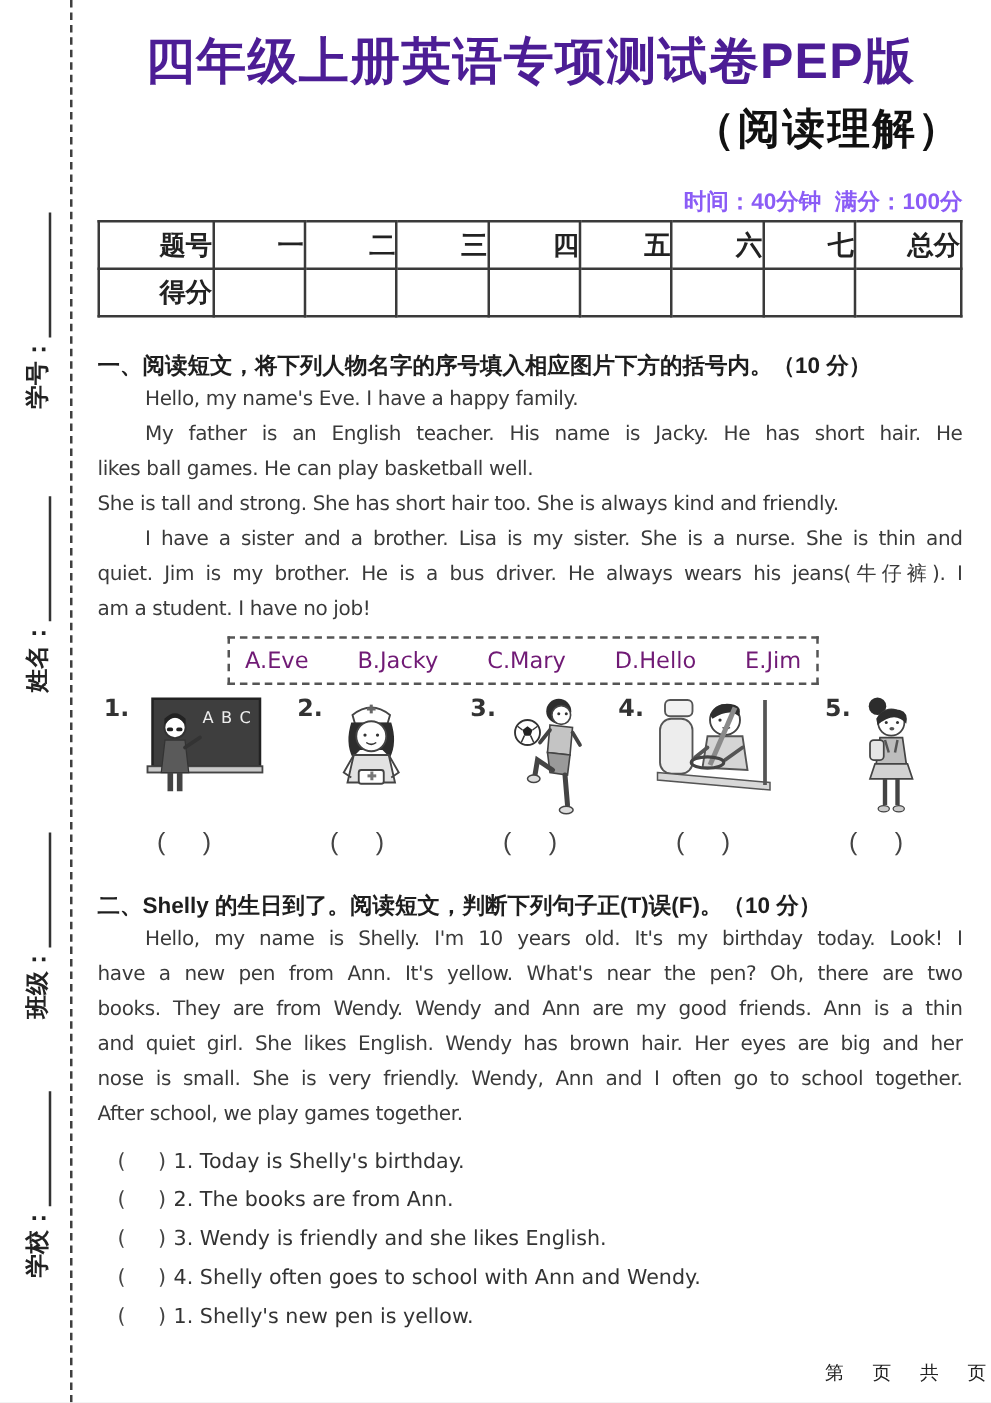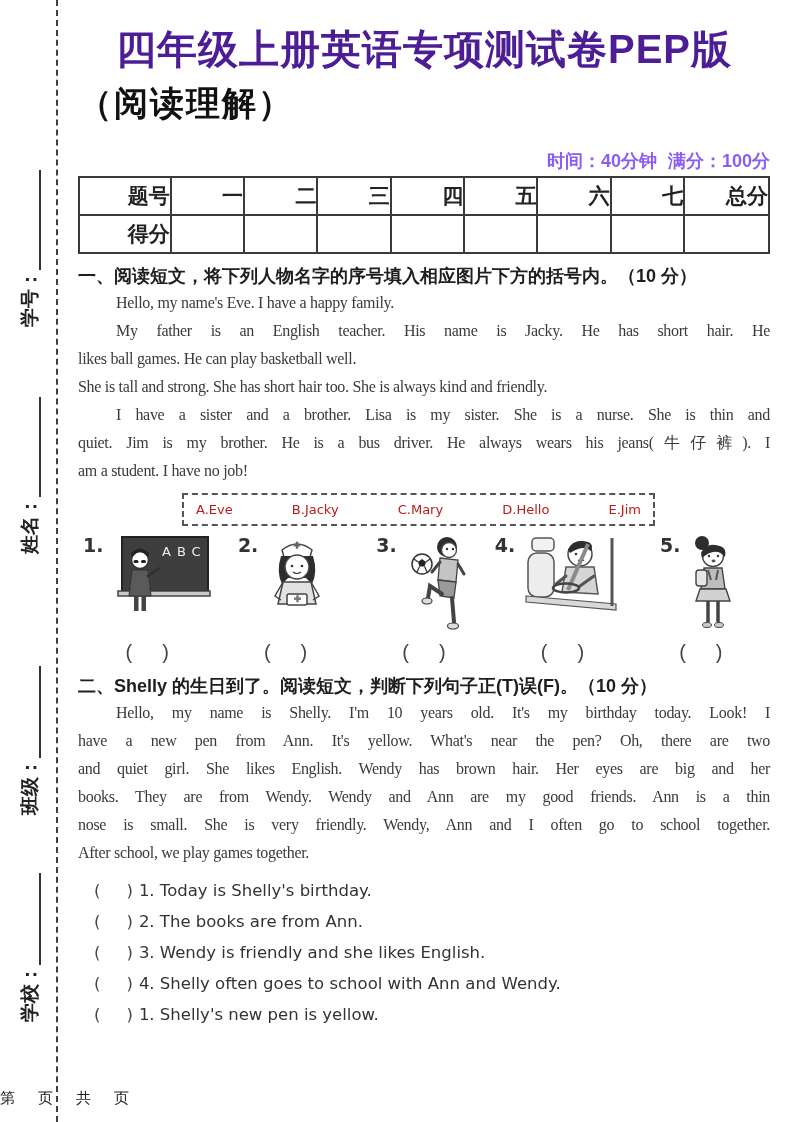--- a/index.html
+++ b/index.html
@@ -18,57 +18,57 @@
   .side-item { display:flex; align-items:center; white-space:nowrap; }
   .side-item .blank { display:inline-block; height:1.1em; border-bottom:2px solid #333; }
   .si-0 { margin-left:100px; } .si-0 .blank { width:92px; }
   .si-1 { margin-left:58px; }  .si-1 .blank { width:92px; }
   .si-2 { margin-left:112px; } .si-2 .blank { width:100px; }
   .si-3 { margin-left:70px; }  .si-3 .blank { width:100px; }
 
   
   .content { position:absolute; left:78px; top:0; width:692px; }
   .title { margin-top:22px; text-align:center; font-size:40px; font-weight:bold; letter-spacing:1px; line-height:54px; color:#4c1d95; }
-  .subtitle { margin-top:4px; text-align:left; font-size:34px; font-weight:bold; letter-spacing:2px; line-height:46px; color:#111; }
+  .subtitle { margin-top:4px; text-align:right; font-size:34px; font-weight:bold; letter-spacing:2px; line-height:46px; color:#111; }
   .meta { margin-top:24px; text-align:right; font-size:18px; font-weight:bold; color:#8b5cf6; word-spacing:6px; line-height:22px; }
 
   table.score { width:100%; border-collapse:collapse; margin-top:4px; table-layout:fixed; }
   table.score td {
     border:2px solid #3a3a3a; height:36px; text-align:right;
     font-size:21px; font-weight:bold; color:#222; padding:0;margin-left:12px;
   }
   table.score td.first { width:13%; }
   table.score td.last { width:12%; }
 
-  .sec-heading { margin-top:9px; font-size:18px; font-weight:bold; color:#1e1e1e; line-height:26px; }
+  .sec-heading { margin-top:25px; font-size:18px; font-weight:bold; color:#1e1e1e; line-height:26px; }
 
   .eng { font-family:"DejaVu Sans",sans-serif; font-size:16px; letter-spacing:-0.3px; color:#3a3a3a; }
-  .eng .line { line-height:28px; text-align:justify; text-align-last:justify;font-family:Liberation Serif, serif; }
+  .eng .line { line-height:28px; text-align:justify; text-align-last:justify; }
   .eng .line.end { text-align-last:left; }
   .eng .line.indent { text-indent:38px; }
 
   .options-box {
     margin:8px 0 0 104px; width:445px; border:2px dashed #555;
     padding:7px 12px; display:flex; justify-content:space-between;
-    font-size:13px; color:#b91c1c; font-family:"DejaVu Sans",sans-serif;
+    font-size:18px; color:#701a75; font-family:"DejaVu Sans",sans-serif;
   }
 
   .pics { display:flex; margin-top:8px; }
   .pic-item { flex:1; display:flex; flex-direction:column; height:130px; }
   .pic-top { display:flex; align-items:flex-start; gap:3px; justify-content:center; }
   .pic-num { font-size:19px; font-weight:bold; color:#333; font-family:"DejaVu Sans",sans-serif; }
   .pic-bracket { margin-top:auto; display:flex; justify-content:center; gap:30px; font-size:20px; color:#444; }
 
   .q-list { margin-top:8px; }
   .q-row { display:flex; align-items:baseline; padding-left:16px; line-height:31px; font-size:16.5px; font-family:"DejaVu Sans",sans-serif; color:#333; }
   .q-gap { display:inline-block; width:26px; }
   .q-close { margin-right:6px; }
   .paren { color:#444; }
 
-  .footer { position:absolute; left:0; width:100%; bottom:14px; text-align:left; font-size:15px; letter-spacing:4px; color:#222; }
+  .footer { position:absolute; left:0; width:100%; bottom:14px; text-align:right; font-size:15px; letter-spacing:4px; color:#222; }
 </style>
 </head>
 <body>
 
 <div class="page">
 
   <div class="dash-line"></div>
   <div class="side-strip">
     <div class="side-item si-0">
       <span>学校：</span>
@@ -268,22 +268,22 @@
         </div>
       </div>
 
     </div>
 
     <div class="sec-heading">二、Shelly 的生日到了。阅读短文，判断下列句子正(T)误(F)。（10 分）</div>
 
     <div class="eng">
       <div class="line indent">Hello, my name is Shelly. I'm 10 years old. It's my birthday today. Look! I</div>
       <div class="line">have a new pen from Ann. It's yellow. What's near the pen? Oh, there are two</div>
+      <div class="line">books. They are from Wendy. Wendy and Ann are my good friends. Ann is a thin</div>
       <div class="line">and quiet girl. She likes English. Wendy has brown hair. Her eyes are big and her</div>
-      <div class="line">books. They are from Wendy. Wendy and Ann are my good friends. Ann is a thin</div>
       <div class="line">nose is small. She is very friendly. Wendy, Ann and I often go to school together.</div>
       <div class="line end">After school, we play games together.</div>
     </div>
 
     <div class="q-list">
       <div class="q-row">
         <span class="paren">(</span>
           <span class="q-gap"></span>
           <span class="paren q-close">)</span>
         <span>1. Today is Shelly's birthday.</span>

